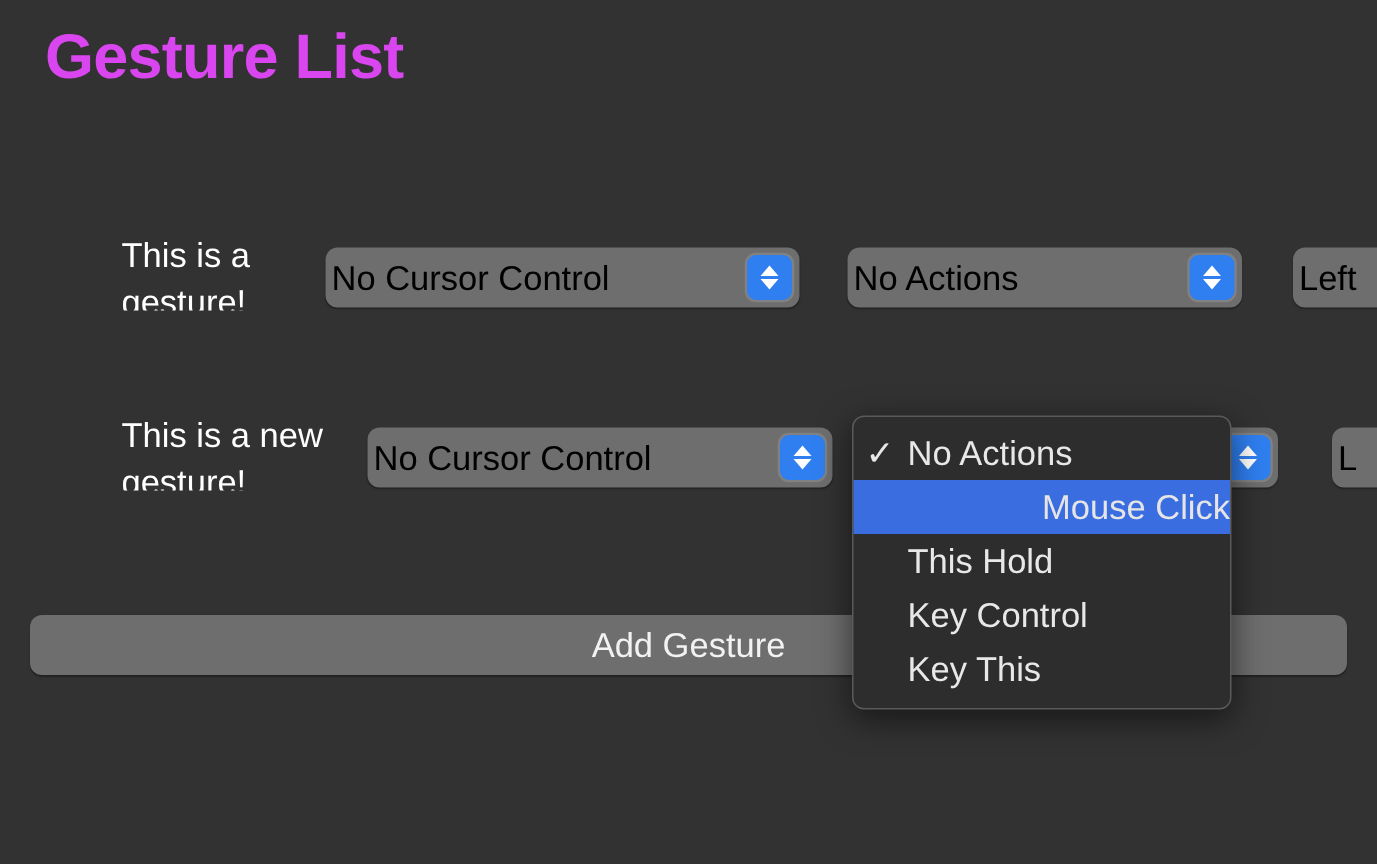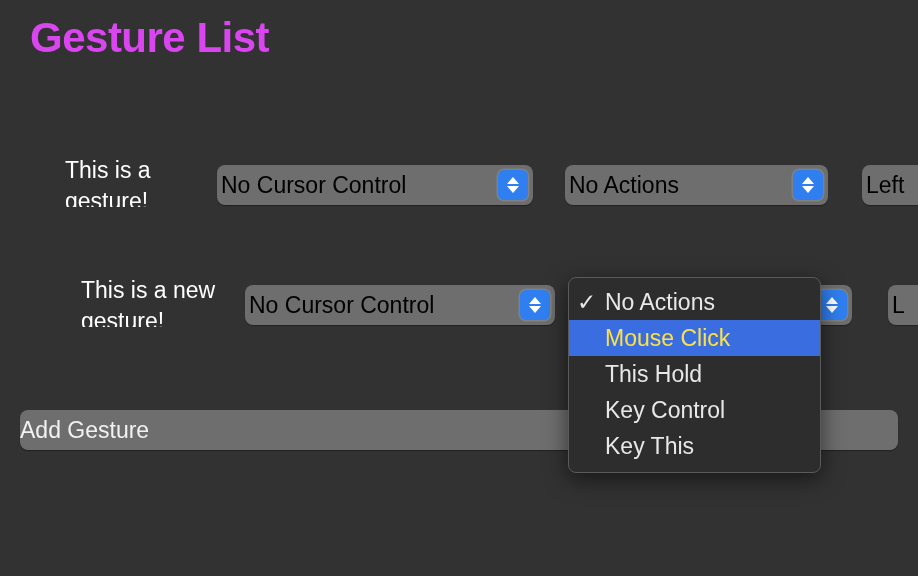--- a/index.html
+++ b/index.html
@@ -42,21 +42,21 @@
     position: absolute;
     top: 0px;
     width: 150px;
     height: 52px;
     overflow: hidden;
     color: #ffffff;
     font-size: 23px;
     line-height: 31px;
     text-align: left;
   }
-  .row-1 .gesture-label { left: 65px; width: 140px; }
+  .row-1 .gesture-label { left: 81px; width: 140px; }
   .row-2 .gesture-label { left: 81px; width: 168px; }
 
   
   .popup {
     position: absolute;
     height: 40px;
     background: #6e6e6e;
     border-radius: 8px;
     box-shadow: 0 1px 1px rgba(0,0,0,0.35);
     display: flex;
@@ -109,21 +109,21 @@
     top: 410px;
     width: 878px;
     height: 40px;
     background: #6e6e6e;
     border-radius: 8px;
     box-shadow: 0 1px 1px rgba(0,0,0,0.35);
     color: #f2f2f2;
     font-size: 23px;
     display: flex;
     align-items: center;
-    justify-content: flex-start;
+    justify-content: center;
     box-sizing: border-box;
   }
 
   
   .menu {
     position: absolute;
     left: 568px;
     top: 277px;
     width: 253px;
     background: #2d2d2d;
@@ -149,21 +149,21 @@
     flex: none;
     font-size: 23px;
     color: #e8e8e8;
     text-align: left;
   }
   .menu-item .mi-label { flex: 1; }
   .menu-item.selected {
     background: #3a6ee0;
     color: #ffffff;
   }
-  .menu-item.selected .mi-label { color: #fde047; }
+  .menu-item.selected .mi-label { color: #e5e5e5; text-align: right; }
 </style>
 </head>
 <body>
 
 <div class="page-title">Gesture List</div>
 
 <div class="gesture-row row-1">
   <div class="gesture-label">This is a gesture!</div>
 </div>
 

